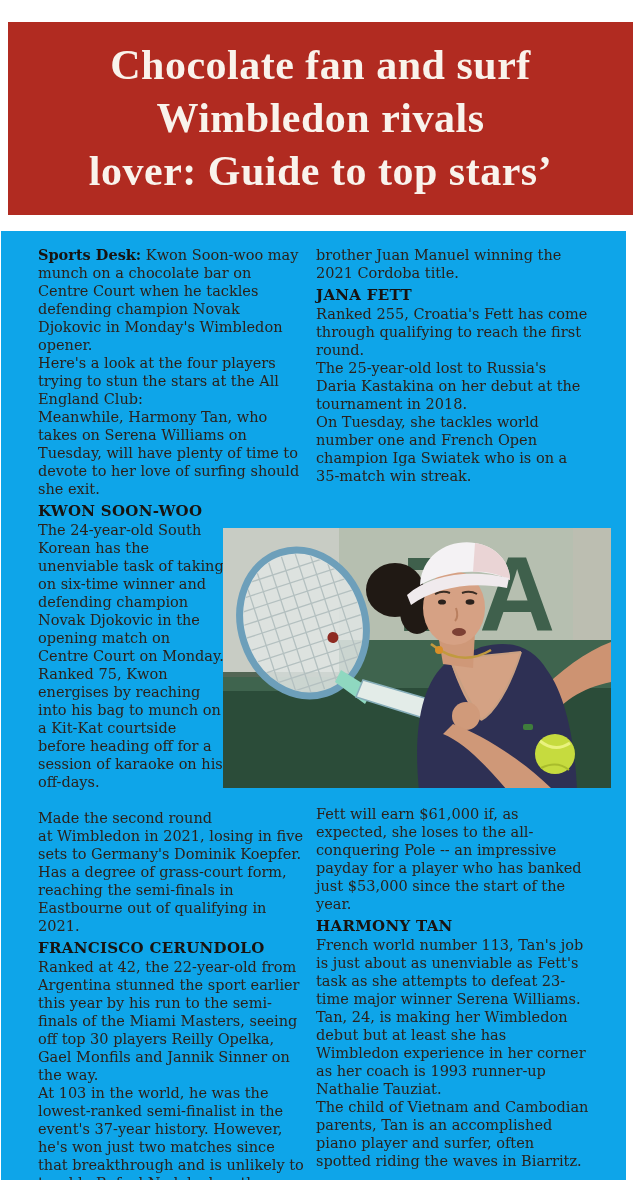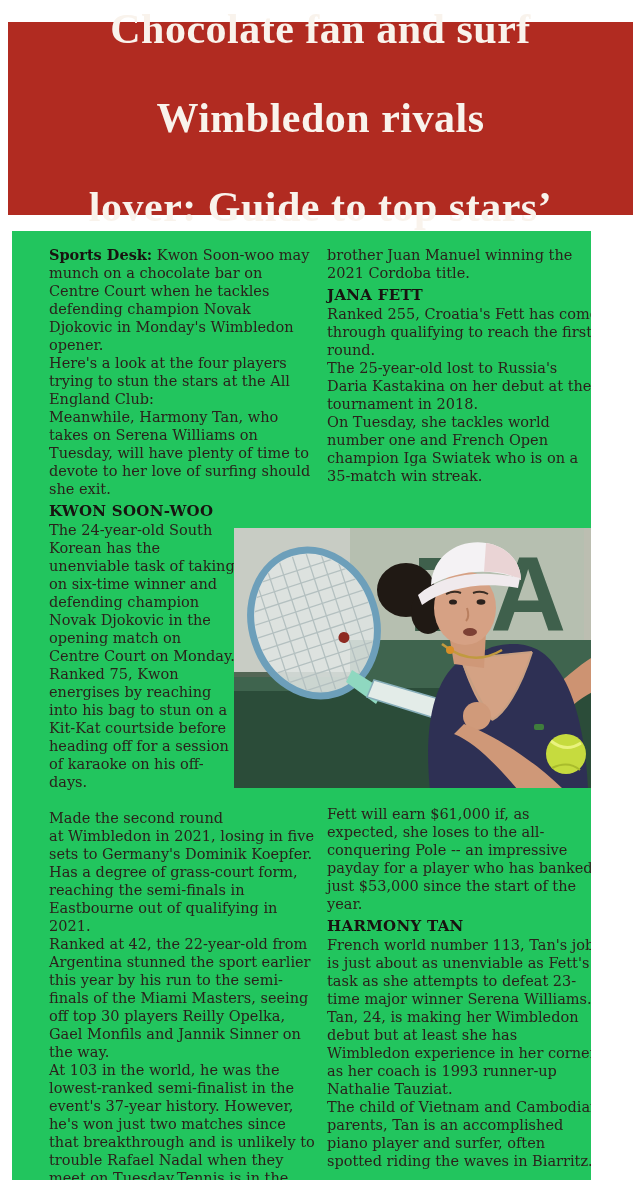--- a/index.html
+++ b/index.html
@@ -4,32 +4,32 @@
 <style>
   * { box-sizing: border-box; margin: 0; padding: 0; }
   html, body { width: 641px; background: #ffffff; }
   body { font-family: "DejaVu Serif", serif; }
   .page { position: relative; width: 641px; height: 1189px; background: #ffffff; overflow: hidden; }
 
   
   .masthead {
     position: absolute; left: 8px; top: 22px; width: 625px; height: 193px;
     background: #b12b21;
-    display: flex; flex-direction: column; justify-content: center; align-items: center; gap: 36px;
+    display: flex; flex-direction: column; justify-content: center; align-items: center;
   }
   .masthead .hl {
     font-family: "Liberation Serif", serif;
     font-weight: 700; font-size: 42px; line-height: 53px;
     color: #f9f3ec; text-align: center; letter-spacing: 0.5px;
   }
 
   
   .content {
-    position: absolute; left: 12px; top: 231px; width: 579px; height: 949px;
-    background: #22c55e; overflow: hidden;
+    position: absolute; left: 1px; top: 231px; width: 625px; height: 949px;
+    background: #0ea5e9; overflow: hidden;
   }
   .col { position: absolute; top: 15px; }
   .col-left  { left: 37px;  width: 266px; }
   .col-right { left: 315px; width: 274px; }
 
   .col p {
     font-size: 14.5px; line-height: 18px; color: #2b211b;
     text-align: left;
   }
   .col h3 {
@@ -62,26 +62,27 @@
   <div class="content">
 
     <div class="col col-left">
       <p><b>Sports Desk:</b><span> Kwon Soon-woo may munch on a chocolate bar on Centre Court when he tackles defending champion Novak Djokovic in Monday's Wimbledon opener.</span></p>
       <p>Here's a look at the four players trying to stun the stars at the All England Club:</p>
       <p>Meanwhile, Harmony Tan, who takes on Serena Williams on Tuesday, will have plenty of time to devote to her love of surfing should she exit.</p>
 
       <h3>KWON SOON-WOO</h3>
       <div class="narrow">
         <p>The 24-year-old South Korean has the unenviable task of taking on six-time winner and defending champion Novak Djokovic in the opening match on Centre Court on Monday.</p>
-        <p>Ranked 75, Kwon energises by reaching into his bag to stun on a Kit-Kat courtside before heading off for a session of karaoke on his off-days.</p>
+        <p>Ranked 75, Kwon energises by reaching into his bag to munch on a Kit-Kat courtside before heading off for a session of karaoke on his off-days.</p>
       </div>
       <p>Made the second round</p>
       <p>at Wimbledon in 2021, losing in five sets to Germany's Dominik Koepfer.</p>
       <p>Has a degree of grass-court form, reaching the semi-finals in Eastbourne out of qualifying in 2021.</p>
 
+      <h3>FRANCISCO CERUNDOLO</h3>
       <p>Ranked at 42, the 22-year-old from Argentina stunned the sport earlier this year by his run to the semi-finals of the Miami Masters, seeing off top 30 players Reilly Opelka, Gael Monfils and Jannik Sinner on the way.</p>
       <p>At 103 in the world, he was the lowest-ranked semi-finalist in the event's 37-year history. However, he's won just two matches since that breakthrough and is unlikely to trouble Rafael Nadal when they meet on Tuesday.Tennis is in the Cerundolo genes with younger</p>
     </div>
 
     <div class="col col-right">
       <p>brother Juan Manuel winning the 2021 Cordoba title.</p>
 
       <h3>JANA FETT</h3>
       <p>Ranked 255, Croatia's Fett has come through qualifying to reach the first round.</p>
       <p>The 25-year-old lost to Russia's Daria Kastakina on her debut at the tournament in 2018.</p>

